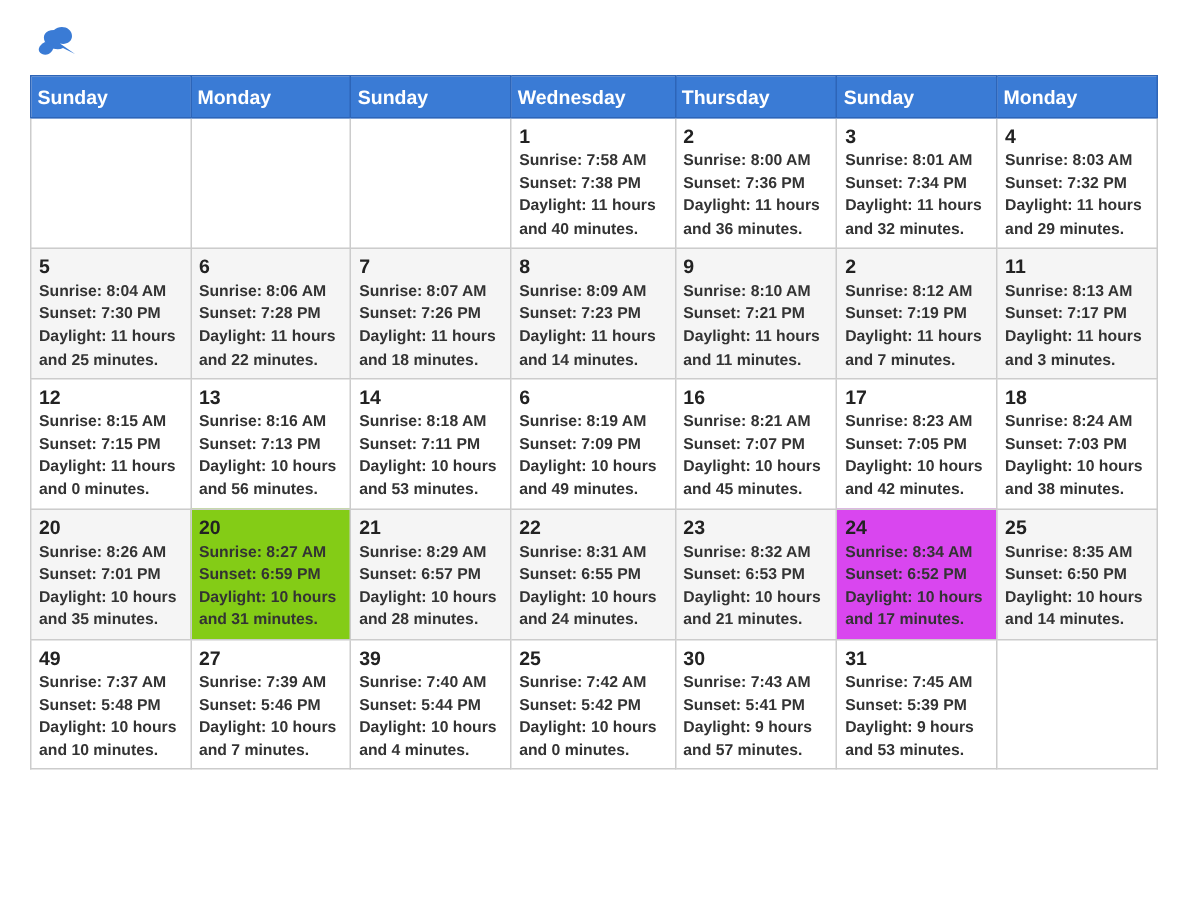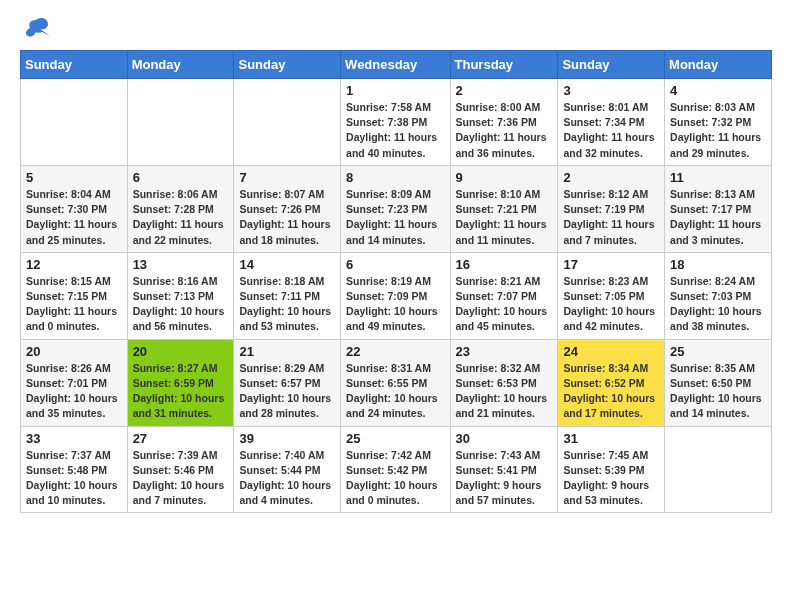--- a/index.html
+++ b/index.html
@@ -235,32 +235,32 @@
             <div class="day-info">Sunrise: 8:29 AM<br>Sunset: 6:57 PM<br>Daylight: 10 hours and 28 minutes.</div>
           </td>
           <td style="background: rgb(245, 245, 245); margin-top: 15px;">
             <span class="day-number">22</span>
             <div class="day-info">Sunrise: 8:31 AM<br>Sunset: 6:55 PM<br>Daylight: 10 hours and 24 minutes.</div>
           </td>
           <td style="background: rgb(245, 245, 245);">
             <span class="day-number">23</span>
             <div class="day-info">Sunrise: 8:32 AM<br>Sunset: 6:53 PM<br>Daylight: 10 hours and 21 minutes.</div>
           </td>
-          <td style="background: #fde047;">
+          <td style="background: #d946ef;">
             <span class="day-number">24</span>
             <div class="day-info">Sunrise: 8:34 AM<br>Sunset: 6:52 PM<br>Daylight: 10 hours and 17 minutes.</div>
           </td>
           <td style="background: rgb(245, 245, 245);">
             <span class="day-number">25</span>
             <div class="day-info">Sunrise: 8:35 AM<br>Sunset: 6:50 PM<br>Daylight: 10 hours and 14 minutes.</div>
           </td>
         </tr>
         <tr>
           <td>
-            <span class="day-number">33</span>
+            <span class="day-number">49</span>
             <div class="day-info">Sunrise: 7:37 AM<br>Sunset: 5:48 PM<br>Daylight: 10 hours and 10 minutes.</div>
           </td>
           <td>
             <span class="day-number">27</span>
             <div class="day-info">Sunrise: 7:39 AM<br>Sunset: 5:46 PM<br>Daylight: 10 hours and 7 minutes.</div>
           </td>
           <td>
             <span class="day-number">39</span>
             <div class="day-info">Sunrise: 7:40 AM<br>Sunset: 5:44 PM<br>Daylight: 10 hours and 4 minutes.</div>
           </td>

